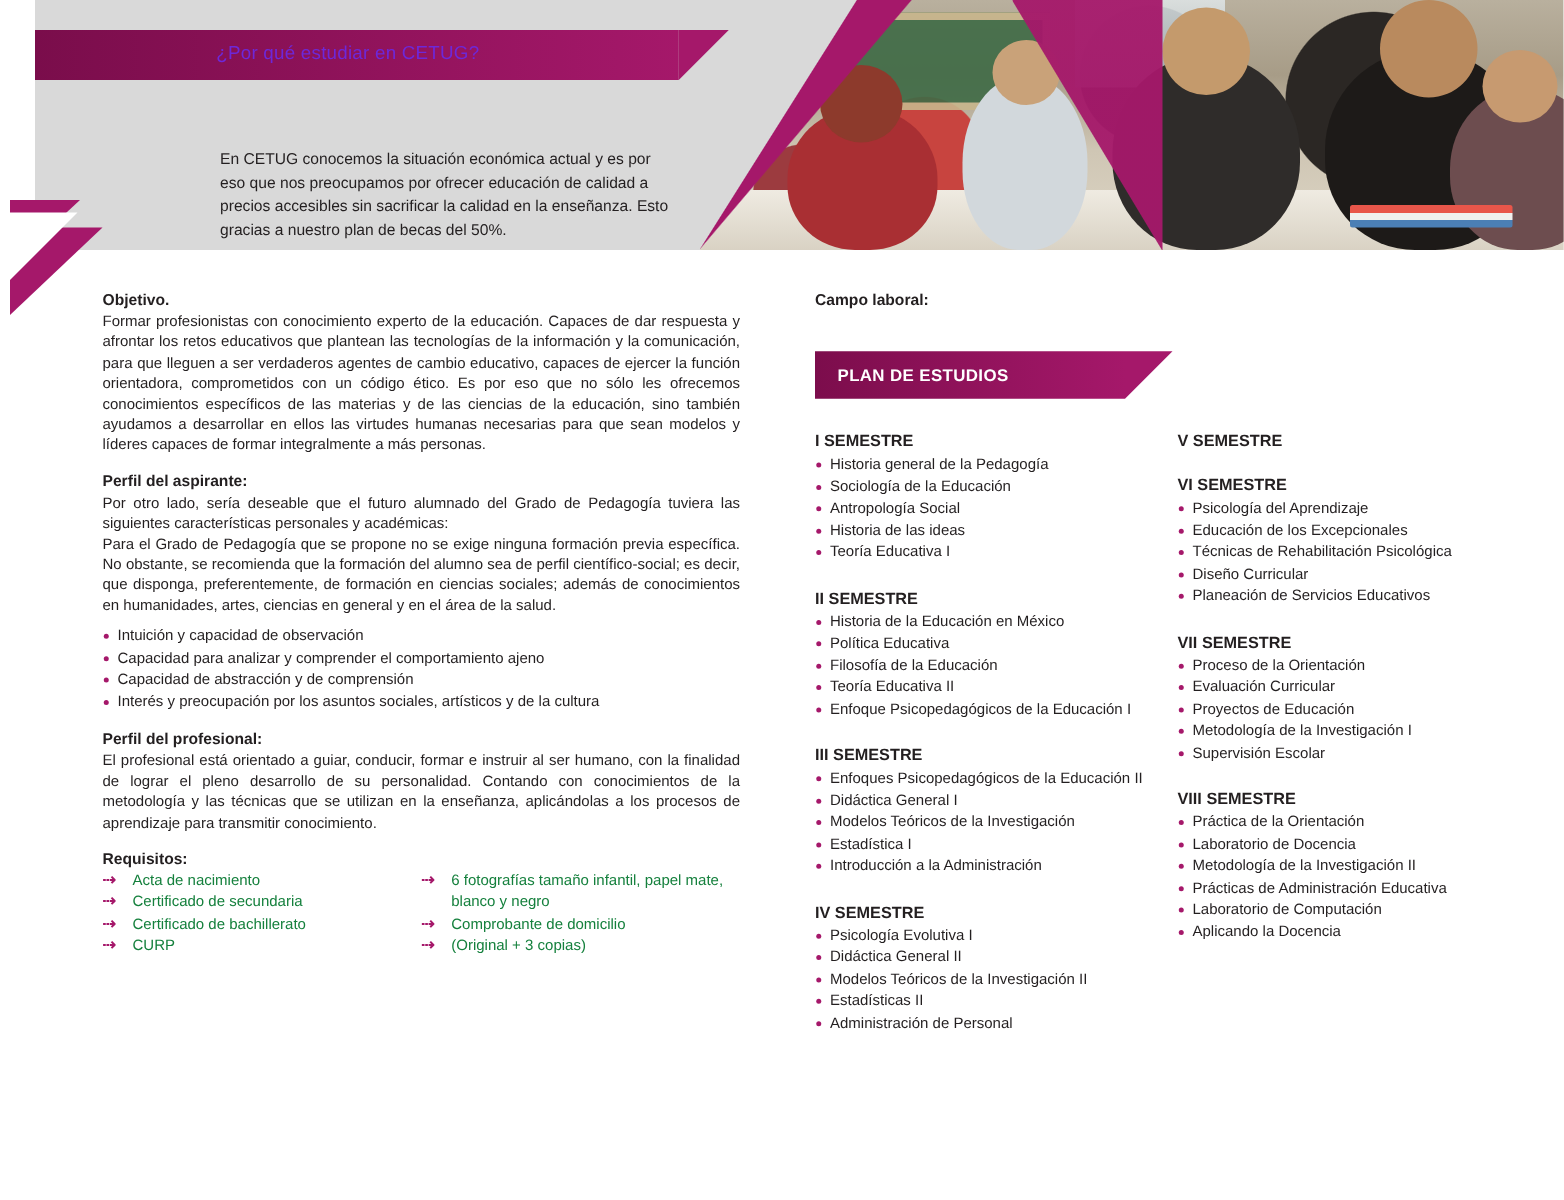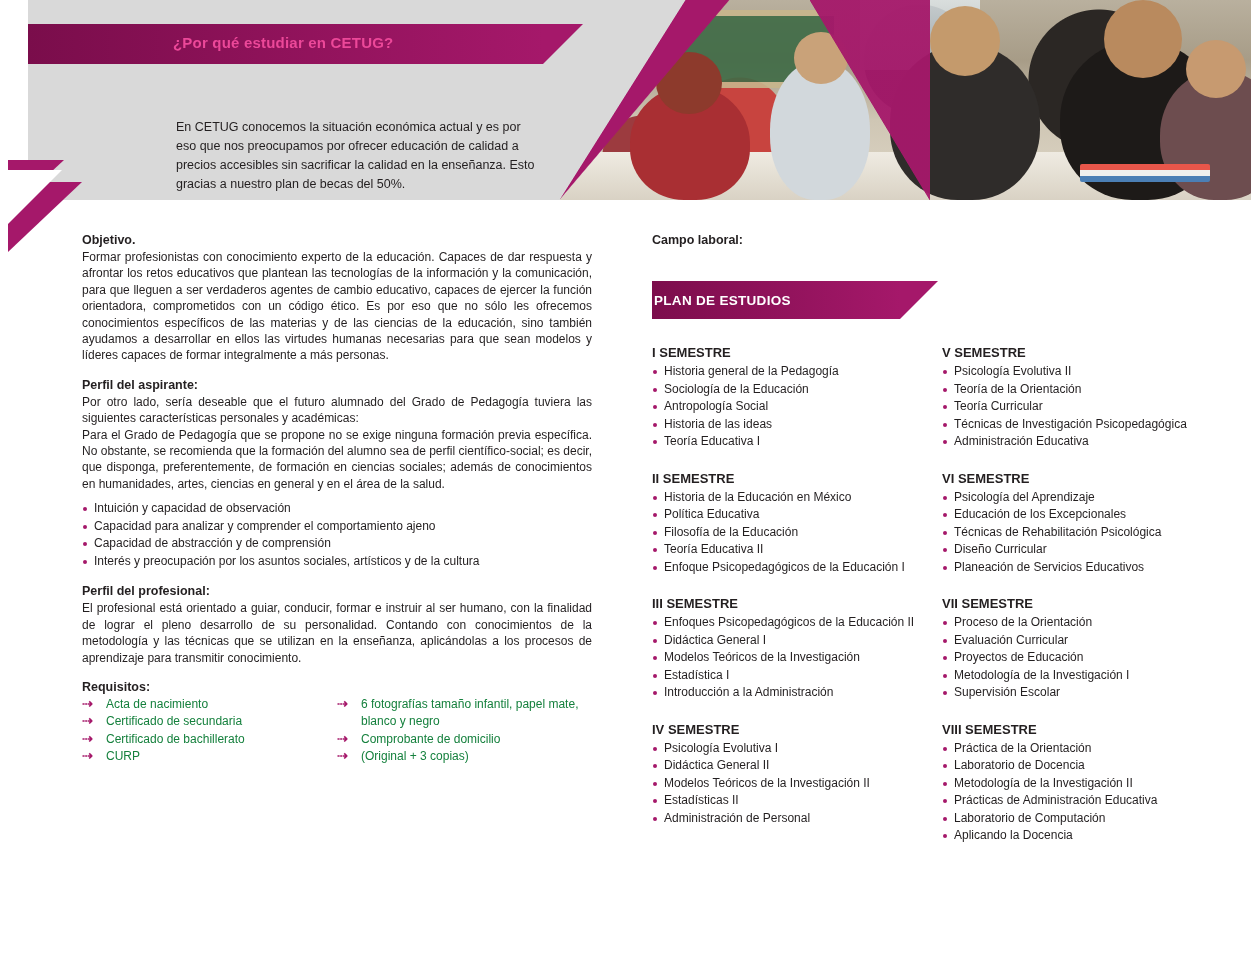--- a/index.html
+++ b/index.html
@@ -31,21 +31,21 @@
     background: linear-gradient(90deg, #7a0d4b 0%, #a5186a 100%);
   }
   .banner-title-bar:after {
     content: "";
     position: absolute; right: -40px; top: 0;
     border-left: 40px solid #a5186a;
     border-bottom: 40px solid transparent;
   }
   .banner-title {
     position: absolute; left: 173px; top: 34px;
-    font-size: 15px; font-weight: bold; color: #ec4899;
+    font-size: 15px; font-weight: normal; color: #6d28d9;
     letter-spacing: .2px;
   }
   .banner-body {
     position: absolute; left: 176px; top: 96px; width: 360px;
     font-size: 12.5px; line-height: 19px; color: #231f20; margin-top: 22px;
   }
   
   .arrow-left {
     position: absolute; left: 0; top: 160px; width: 160px; height: 150px;
     overflow: hidden;
@@ -180,21 +180,21 @@
     background: linear-gradient(90deg,#7c0d4c 0%, #a5186a 100%);
     display: flex; align-items: center;
   }
   .plan-banner:after {
     content: "";
     position: absolute; right: -38px; top: 0;
     border-left: 38px solid #a5186a;
     border-bottom: 38px solid transparent;
   }
   .plan-banner span {
-    color: #ffffff; font-weight: bold; font-size: 13.5px; padding-left: 2px;
+    color: #ffffff; font-weight: bold; font-size: 13.5px; padding-left: 18px;
     letter-spacing: .3px;
   }
 
   .sem-grid { display: flex; }
   .sem-col { width: 50%; }
   .sem-col.right { padding-left: 20px; }
   .sem-block { margin-bottom: 20px; }
   .sem-head {
     font-size: 13px; font-weight: bold; color: #231f20; margin-bottom: 3px;
   }
@@ -335,27 +335,20 @@
             <li>Administración de Personal</li>
           </ul>
         </div>
 
       </div>
 
       <div class="sem-col right">
 
         <div class="sem-block">
           <div class="sem-head">V SEMESTRE</div>
-          <ul class="dot-list">
-            <li>Psicología Evolutiva II</li>
-            <li>Teoría de la Orientación</li>
-            <li>Teoría Curricular</li>
-            <li>Técnicas de Investigación Psicopedagógica</li>
-            <li>Administración Educativa</li>
-          </ul>
         </div>
 
         <div class="sem-block">
           <div class="sem-head">VI SEMESTRE</div>
           <ul class="dot-list">
             <li>Psicología del Aprendizaje</li>
             <li>Educación de los Excepcionales</li>
             <li>Técnicas de Rehabilitación Psicológica</li>
             <li>Diseño Curricular</li>
             <li>Planeación de Servicios Educativos</li>

